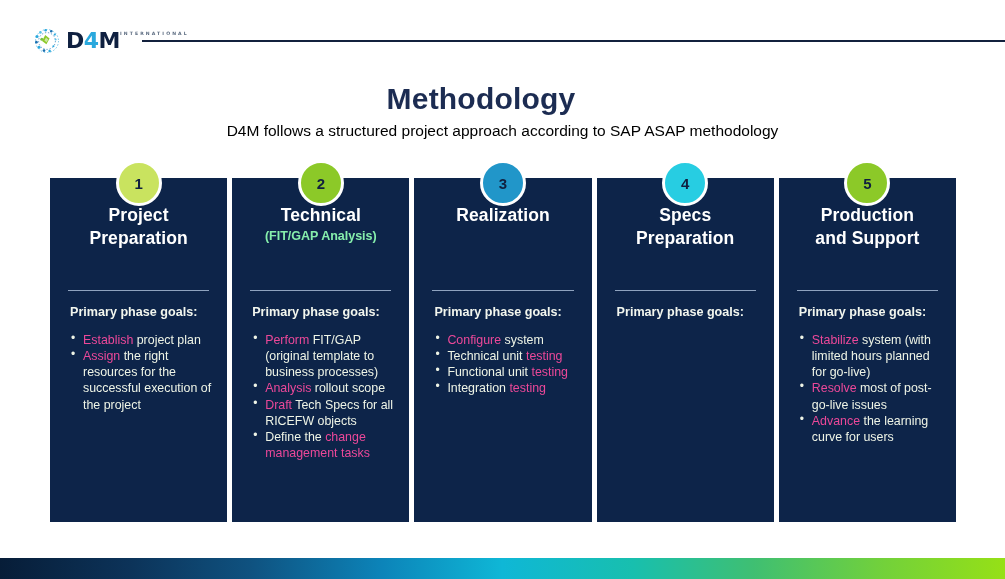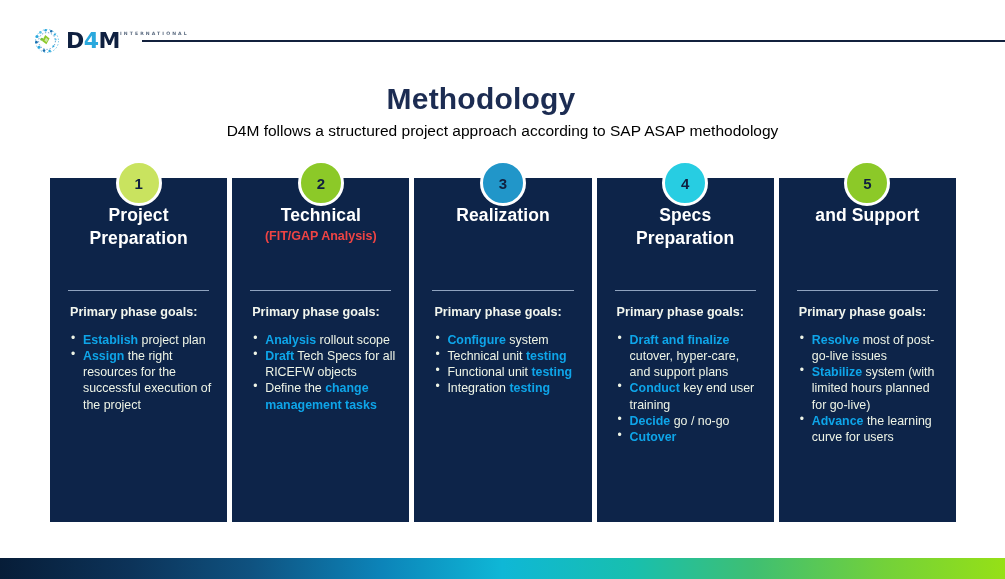--- a/index.html
+++ b/index.html
@@ -130,21 +130,21 @@
   .card-title {
     text-align: center;
     color: #ffffff;
     font-size: 17.5px;
     font-weight: 700;
     line-height: 1.33;
     letter-spacing: 0.1px;
   }
   .card-sub {
     text-align: center;
-    color: #ef4444;
+    color: #86efac;
     font-size: 12.5px;
     font-weight: 700;
     line-height: 1.3;
     margin-top: 1px;
   }
   .divider {
     height: 1px;
     background: #8fa3bf;
     margin: 14px 4px 0 4px;
   }
@@ -169,21 +169,21 @@
     line-height: 1.30;
   }
   ul.bullets li::before {
     content: "\2022";
     position: absolute;
     left: 1px;
     top: -1px;
     color: #eef4e6;
     font-size: 12px;
   }
-  ul.bullets b { font-weight: 700; color: #0ea5e9; }
+  ul.bullets b { font-weight: 400; color: #ec4899; }
 
   
   .title-wrap { min-height: 72px; }
 
   
   #bottom-bar {
     position: absolute;
     left: 0; bottom: 0;
     width: 1005px;
     height: 21px;
@@ -264,20 +264,21 @@
         <div class="card">
           <div class="title-wrap">
             <div class="card-title">
               <div>Technical</div>
             </div>
             <div class="card-sub">(FIT/GAP Analysis)</div>
           </div>
           <div class="divider"></div>
           <div class="goals-label">Primary phase goals:</div>
           <ul class="bullets">
+            <li><b>Perform</b> FIT/GAP (original template to business processes)</li>
             <li><b>Analysis</b> rollout scope</li>
             <li><b>Draft</b> Tech Specs for all RICEFW objects</li>
             <li>Define the <b>change management tasks</b></li>
           </ul>
         </div>
       </div>
       <div class="col">
         <div class="badge" style="background: rgb(33, 150, 201);">3</div>
         <div class="card">
           <div class="title-wrap">
@@ -299,41 +300,36 @@
         <div class="badge" style="background: rgb(39, 205, 226);">4</div>
         <div class="card">
           <div class="title-wrap">
             <div class="card-title">
               <div>Specs</div>
               <div>Preparation</div>
             </div>
           </div>
           <div class="divider"></div>
           <div class="goals-label">Primary phase goals:</div>
+        </div>
+      </div>
+      <div class="col">
+        <div class="badge" style="background: rgb(140, 201, 40);">5</div>
+        <div class="card">
+          <div class="title-wrap">
+            <div class="card-title">
+              <div>Production</div>
+              <div>and Support</div>
+            </div>
+          </div>
+          <div class="divider"></div>
+          <div class="goals-label">Primary phase goals:</div>
           <ul class="bullets">
-            <li><b>Draft and finalize</b> cutover, hyper-care, and support plans</li>
-            <li><b>Conduct</b> key end user training</li>
-            <li><b>Decide</b> go / no-go</li>
-            <li><b>Cutover</b></li>
-          </ul>
-        </div>
-      </div>
-      <div class="col">
-        <div class="badge" style="background: rgb(140, 201, 40);">5</div>
-        <div class="card">
-          <div class="title-wrap">
-            <div class="card-title">
-              <div>and Support</div>
-            </div>
-          </div>
-          <div class="divider"></div>
-          <div class="goals-label">Primary phase goals:</div>
-          <ul class="bullets">
+            <li><b>Stabilize</b> system (with limited hours planned for go-live)</li>
             <li><b>Resolve</b> most of post-go-live issues</li>
-            <li><b>Stabilize</b> system (with limited hours planned for go-live)</li>
             <li><b>Advance</b> the learning curve for users</li>
           </ul>
         </div>
       </div>
     </div>
 
   <div id="bottom-bar" style="background: linear-gradient(to right, rgb(7, 29, 56) 0%, rgb(12, 51, 89) 13%, rgb(15, 82, 128) 25%, rgb(12, 132, 185) 38%, rgb(15, 183, 214) 50%, rgb(24, 191, 174) 63%, rgb(63, 191, 114) 75%, rgb(115, 209, 58) 88%, rgb(150, 224, 22) 100%);"></div>
 </div>
 
 </body></html>

